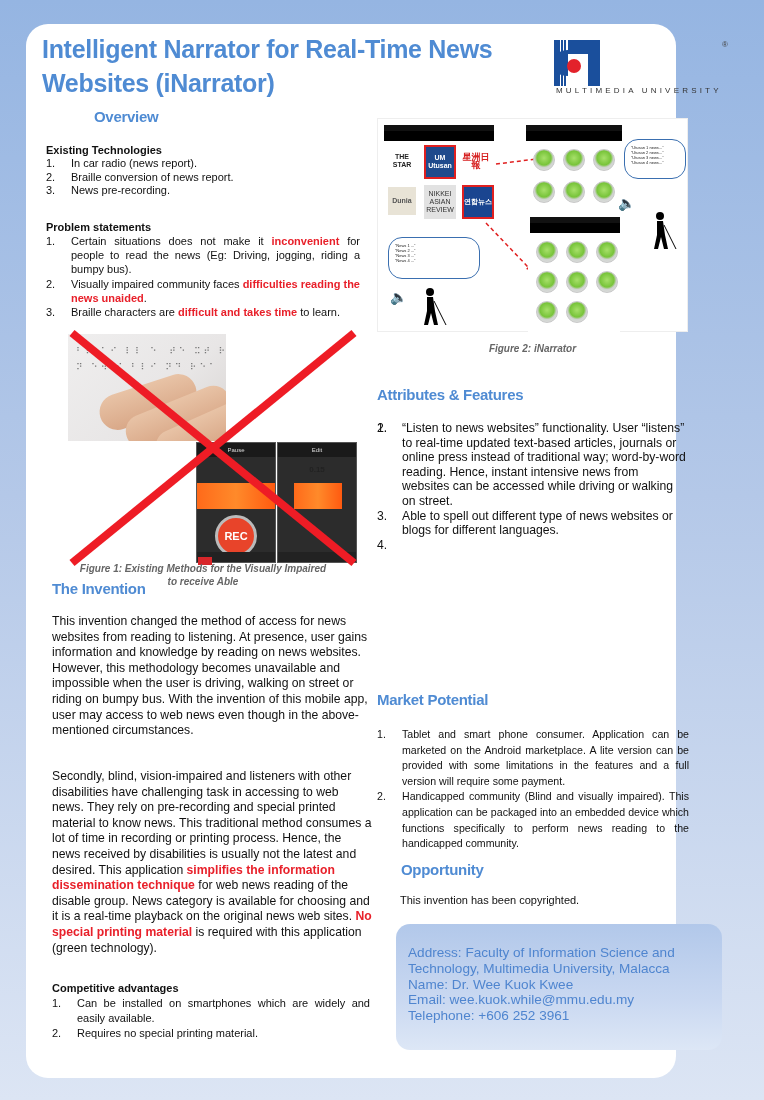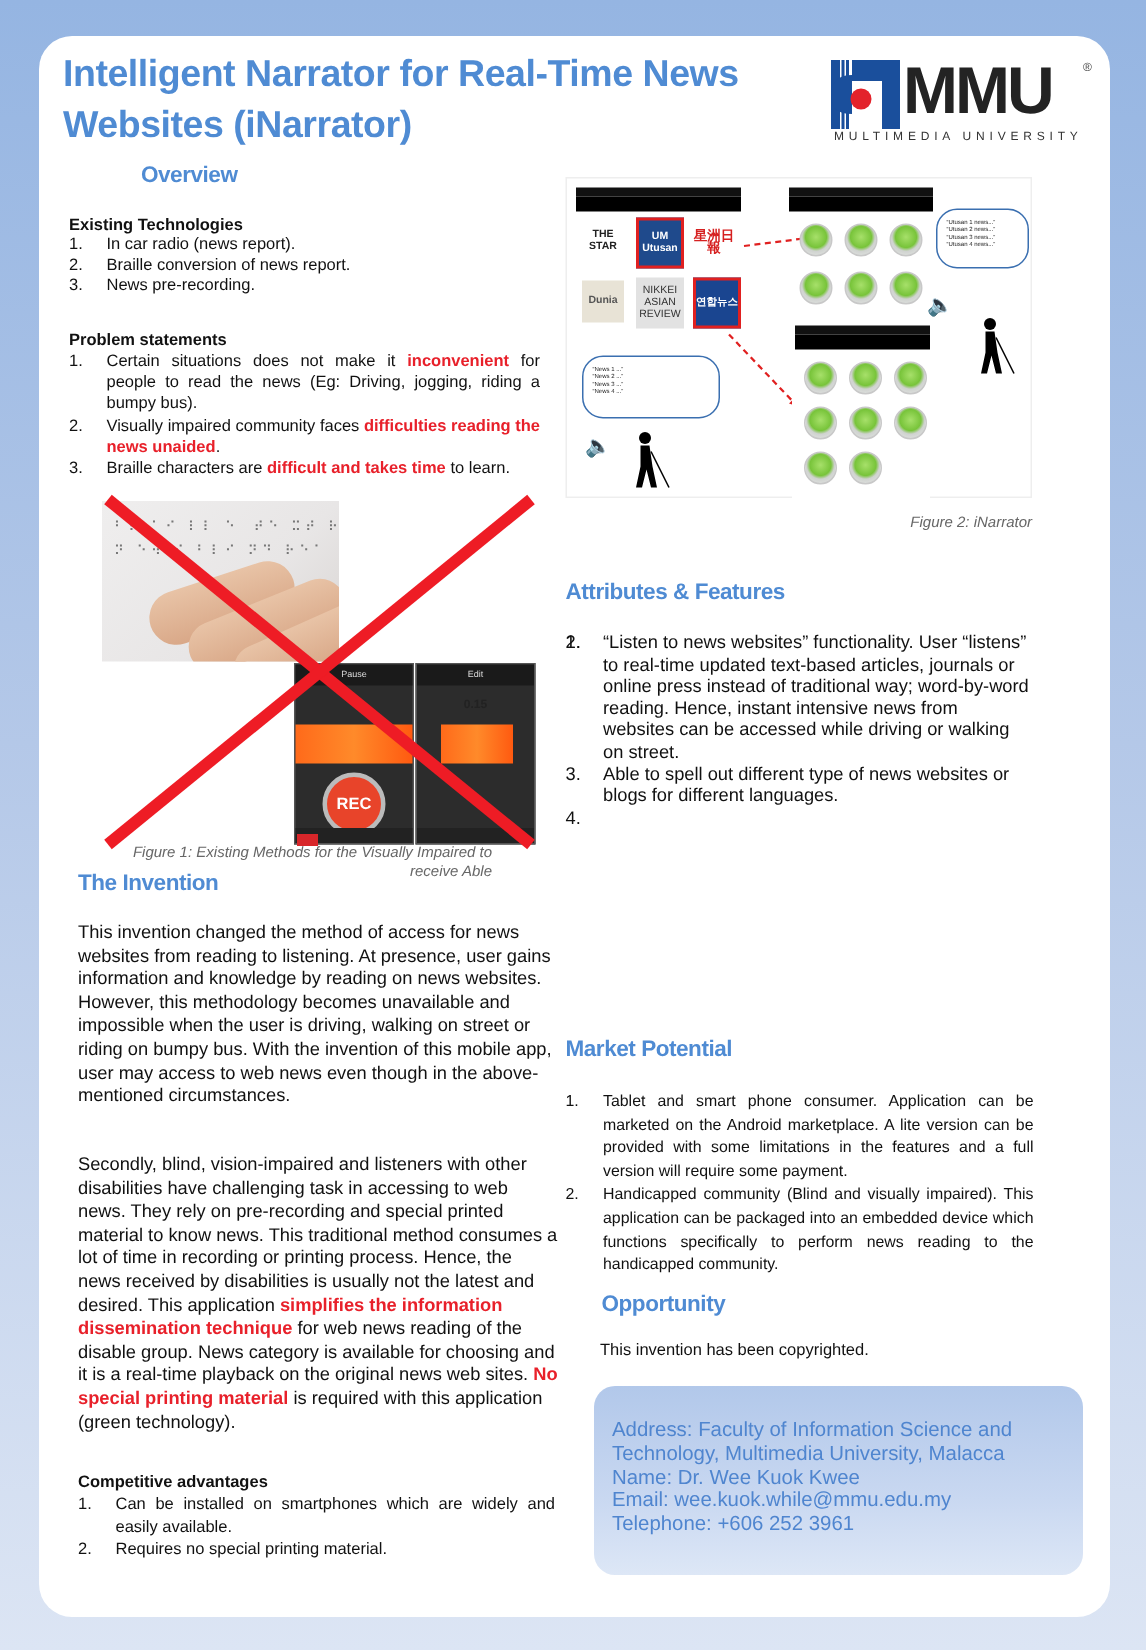--- a/index.html
+++ b/index.html
@@ -3,21 +3,21 @@
 <meta charset="utf-8">
 <style>
   * { box-sizing: border-box; margin: 0; padding: 0; }
   html, body { width: 764px; height: 1100px; overflow: hidden; }
   body {
     background: linear-gradient(to bottom, #95b5e2 0%, #b4c8e8 45%, #dce5f4 100%);
     font-family: "Liberation Sans", sans-serif;
     position: relative;
   }
   .page {
-    position: absolute; left: 26px; top: 24px; width: 714px; height: 1054px;
+    position: absolute; left: 26px; top: 24px; width: 650px; height: 1054px;
     background: #ffffff; border-radius: 22px;
   }
   .abs { position: absolute; }
   .title {
     left: 16px; top: 8px; width: 500px;
     font-family: "Liberation Sans", sans-serif; font-weight: bold;
     font-size: 25px; line-height: 34px; color: #4f8bd3; letter-spacing: -0.3px;
   }
   .logo { left: 528px; top: 14px; width: 172px; height: 62px; }
   .logo-mmu {
@@ -31,21 +31,21 @@
   .section-h {
     font-weight: bold; font-size: 15px; color: #4f8bd3; letter-spacing: -0.3px;
   }
   .sub-h { font-weight: bold; font-size: 11px; color: #111; }
   .ol { list-style: none; font-size: 11px; line-height: 13.5px; color: #111; }
   .ol li { position: relative; padding-left: 25px; }
   .ol li .num { position: absolute; left: 0; top: 0; }
   .just { text-align: justify; }
   .red { color: #e8202a; font-weight: bold; }
   .para { font-size: 12.2px; line-height: 15.6px; color: #111; }
-  .caption { font-style: italic; font-size: 10px; color: #666; text-align: right; line-height: 13px; }
+  .caption { font-style: italic; font-size: 10px; color: #666; text-align: center; line-height: 13px; font-weight: bold; }
   .feat { font-size: 12.2px; line-height: 14.6px; color: #111; }
   .feat li { padding-left: 25px; }
   .contact {
     left: 370px; top: 900px; width: 326px; height: 126px; border-radius: 14px;
     background: linear-gradient(to bottom, #b2c8ea 0%, #c9d8f1 60%, #dde7f6 100%);
     padding: 6px 12px; color: #4f85cf; font-size: 13.6px; line-height: 15.8px;
   }
   
   .braille {
     left: 42px; top: 310px; width: 158px; height: 107px;
@@ -78,21 +78,20 @@
 
   <div class="abs logo">
     <svg width="48" height="46" viewBox="0 0 48 46" style="position:absolute;left:0;top:2px;">
       <rect x="0" y="0" width="6" height="46" fill="#1a4f9c"></rect>
       <rect x="7" y="0" width="2" height="46" fill="#1a4f9c"></rect>
       <rect x="10" y="0" width="2" height="46" fill="#1a4f9c"></rect>
       <path d="M14 0 H46 V46 H34 V14 H14 Z" fill="#1a4f9c"></path>
       <path d="M0 24 Q0 10 14 10 V36 Q0 36 0 24Z" fill="#1a4f9c"></path>
       <circle cx="20" cy="26" r="7" fill="#e3222b"></circle>
     </svg>
-    <span class="logo-mmu">MMU</span>
     <span class="logo-reg">®</span>
     <span class="logo-sub">MULTIMEDIA UNIVERSITY</span>
   </div>
 
   <h2 class="abs section-h" style="left:20px;top:84px;margin-left:48px;">Overview</h2>
 
   <div class="abs" style="left:20px;top:120px;width:314px;">
     <div class="sub-h">Existing Technologies</div>
     <ol class="ol" style="margin-top:1px;">
       <li><span class="num">1.</span><span>In car radio (news report).</span></li>

